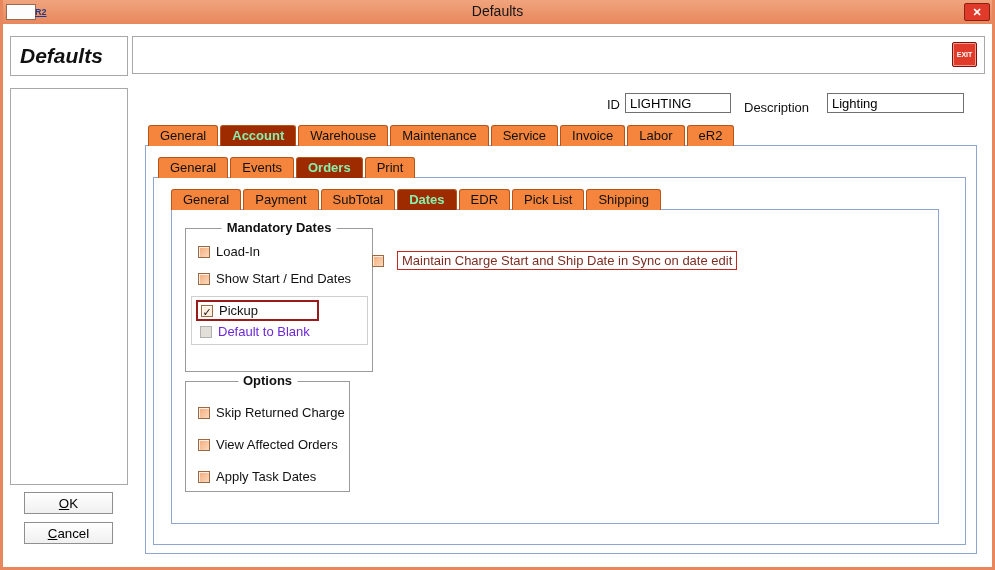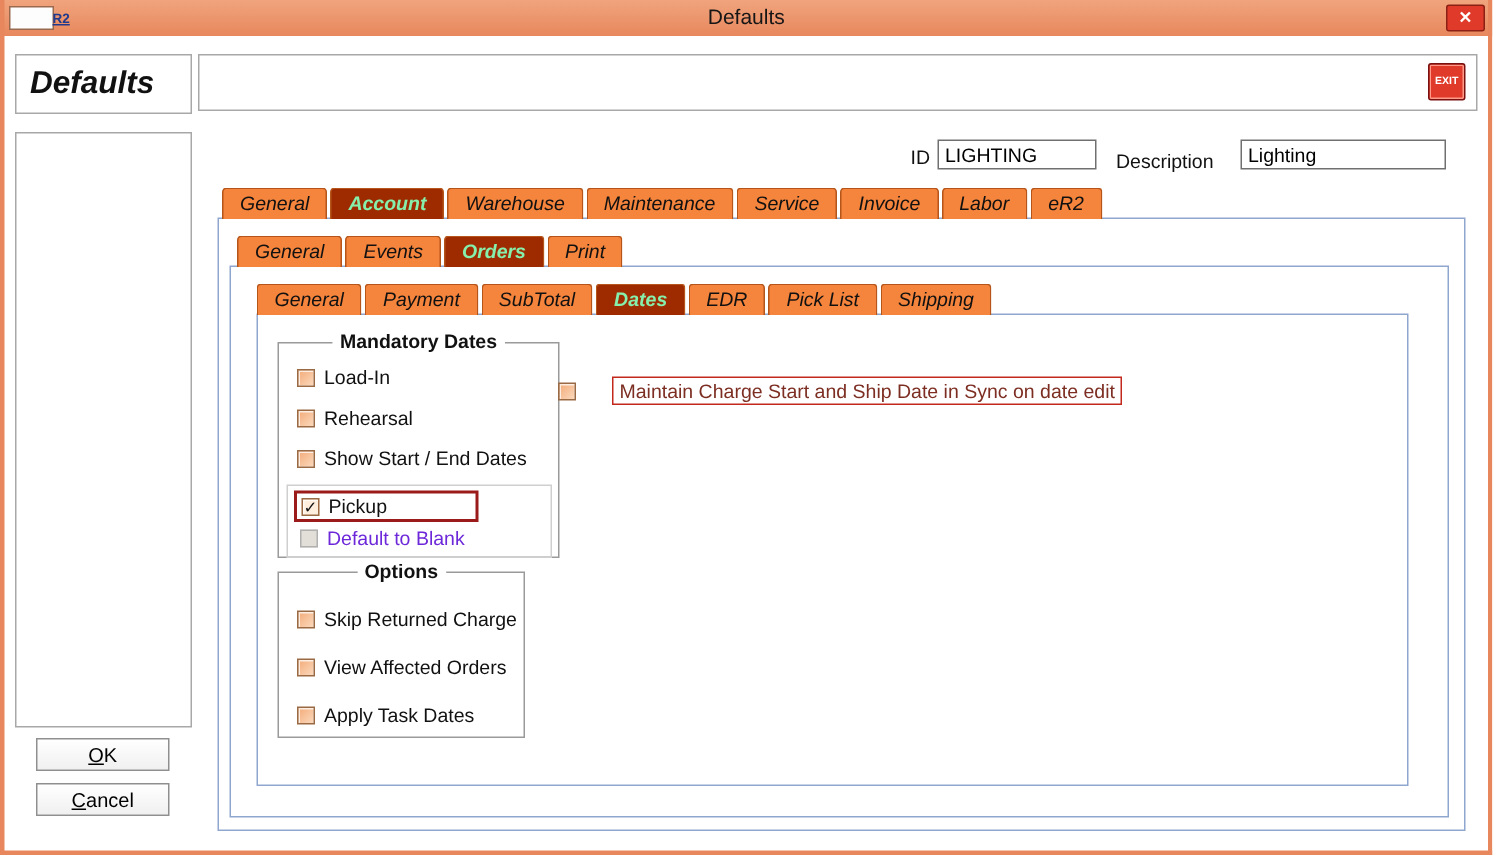--- a/index.html
+++ b/index.html
@@ -39,21 +39,21 @@
   input.field{position:absolute;border:1px solid #707070;font:13px "Liberation Sans",sans-serif;
               padding:0 4px;box-sizing:border-box;background:#fff;height:20px;}
   .fld-id{left:625px;top:93px;width:106px;}
   .fld-desc{left:827px;top:93px;width:137px;}
   
   .tab-row{position:absolute;display:flex;gap:2px;z-index:6;height:21px;}
   .tab-row-1{left:148px;top:125px;}
   .tab-row-2{left:158px;top:157px;}
   .tab-row-3{left:171px;top:189px;}
   .tab{background:var(--tab,#F5843C);border:1px solid #b5551a;border-bottom:none;
-       border-radius:3px 3px 0 0;padding:0 11px;line-height:20px;white-space:nowrap;cursor:default;font-style:italic;}
+       border-radius:3px 3px 0 0;padding:0 11px;line-height:20px;white-space:nowrap;cursor:default;}
   .tab.selected{background:var(--tab-selected,#9E2B00);color:#86efac;font-weight:bold;}
   
   .panel{position:absolute;border:1px solid var(--panel-border,#8FA6CE);box-sizing:border-box;background:#fff;}
   .panel-1{left:145px;top:145px;width:832px;height:409px;z-index:1;}
   .panel-2{left:153px;top:177px;width:813px;height:368px;z-index:2;}
   .panel-3{left:171px;top:209px;width:768px;height:315px;z-index:3;}
   
   .groupbox{position:absolute;border:1px solid #9a9a9a;background:#fff;box-sizing:border-box;z-index:7;}
   .grp-md{left:185px;top:228px;width:188px;height:144px;}
   .grp-opt{left:185px;top:381px;width:165px;height:111px;}
@@ -72,21 +72,21 @@
   .chk-box{width:12px;height:12px;flex:0 0 12px;
            background:linear-gradient(135deg,#f3ab79,#fbd9bc);border:1px solid #9a6a45;
            box-shadow:inset 1px 1px 0 rgba(255,255,255,.75);
            font-size:11px;line-height:12px;text-align:center;color:#111;box-sizing:border-box;}
   .chk-box.checked{background:#fdeedd;}
   .chk-label{white-space:nowrap;}
   .indent{margin-left:22px;}
   .disabled .chk-box{background:#e2ded8;border-color:#b0b0b0;box-shadow:none;}
   .disabled .chk-label{color:#6d28d9;}
   
-  .sync-row{position:absolute;left:372px;top:251px;display:flex;align-items:center;gap:24px;z-index:7;}
+  .sync-row{position:absolute;left:372px;top:251px;display:flex;align-items:center;gap:13px;z-index:7;}
   .sync-label{border:1px solid #c3281c;padding:1px 4px;color:#7d2e22;white-space:nowrap;}
 </style>
 </head>
 <body>
 
 <div class="window">
 
   <div class="titlebar">
     <span class="app-icon">R2</span>
     <span class="title-text">Defaults</span>
@@ -136,26 +136,20 @@
       <div class="tab">Pick List</div>
       <div class="tab">Shipping</div>
     </div>
 
   <div class="groupbox grp-md">
     <span class="legend">Mandatory Dates</span>
   <div class="chk-row">
         <span class="chk-wrap">
           <span class="chk-box"></span>
           <span class="chk-label">Load-In</span>
-        </span>
-      </div>
-      <div class="chk-row">
-        <span class="chk-wrap">
-          <span class="chk-box"></span>
-          <span class="chk-label">Rehearsal</span>
         </span>
       </div>
       <div class="chk-row">
         <span class="chk-wrap">
           <span class="chk-box"></span>
           <span class="chk-label">Show Start / End Dates</span>
         </span>
       </div>
       <div class="sub-box">
         <div class="chk-row">

